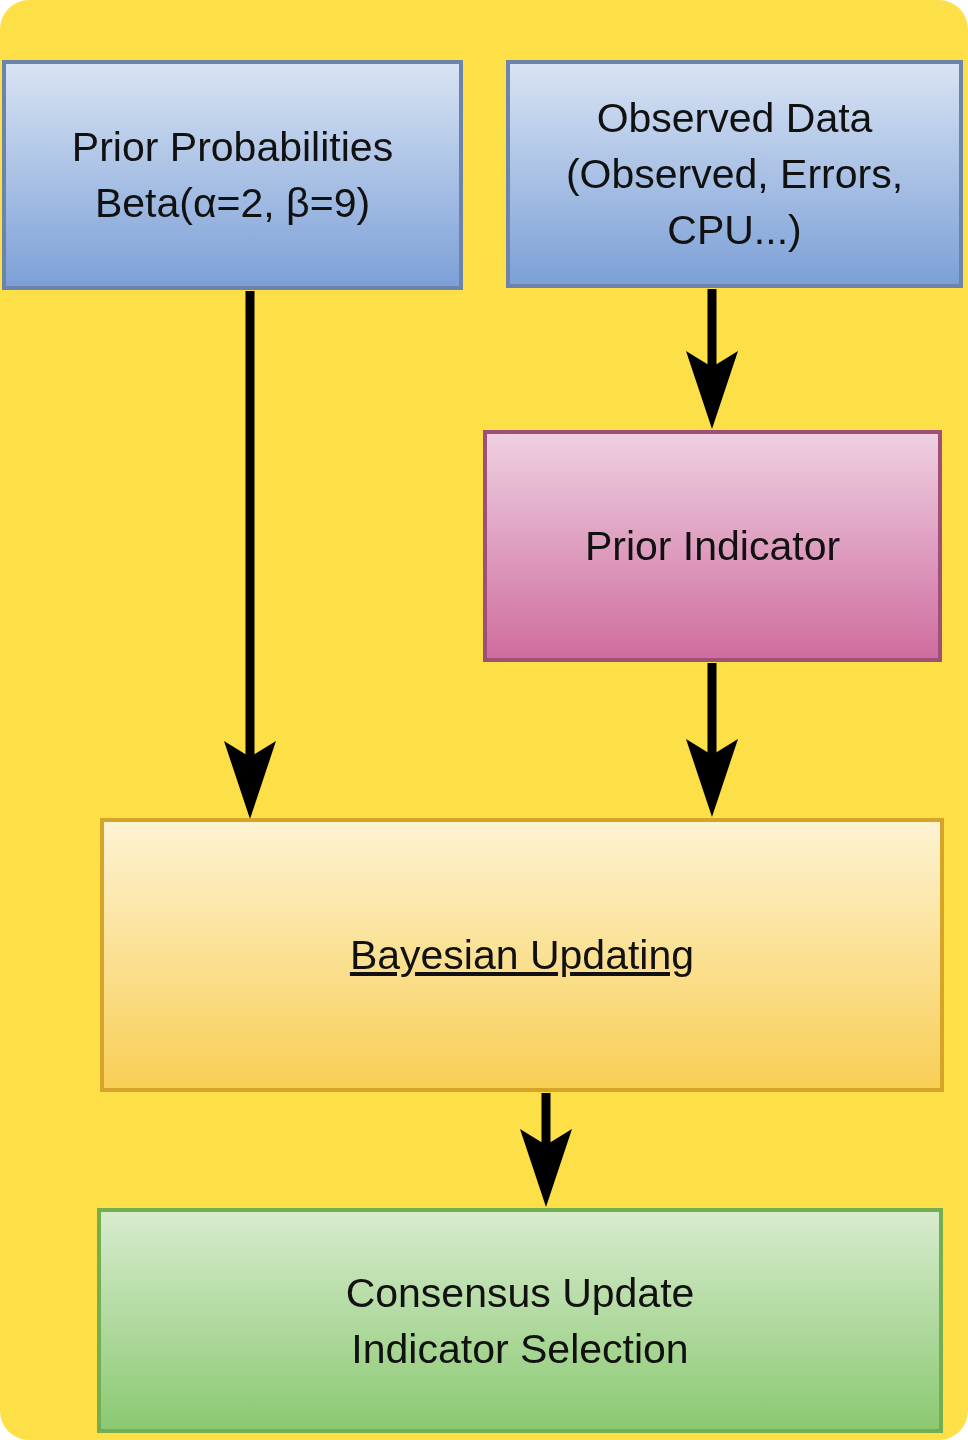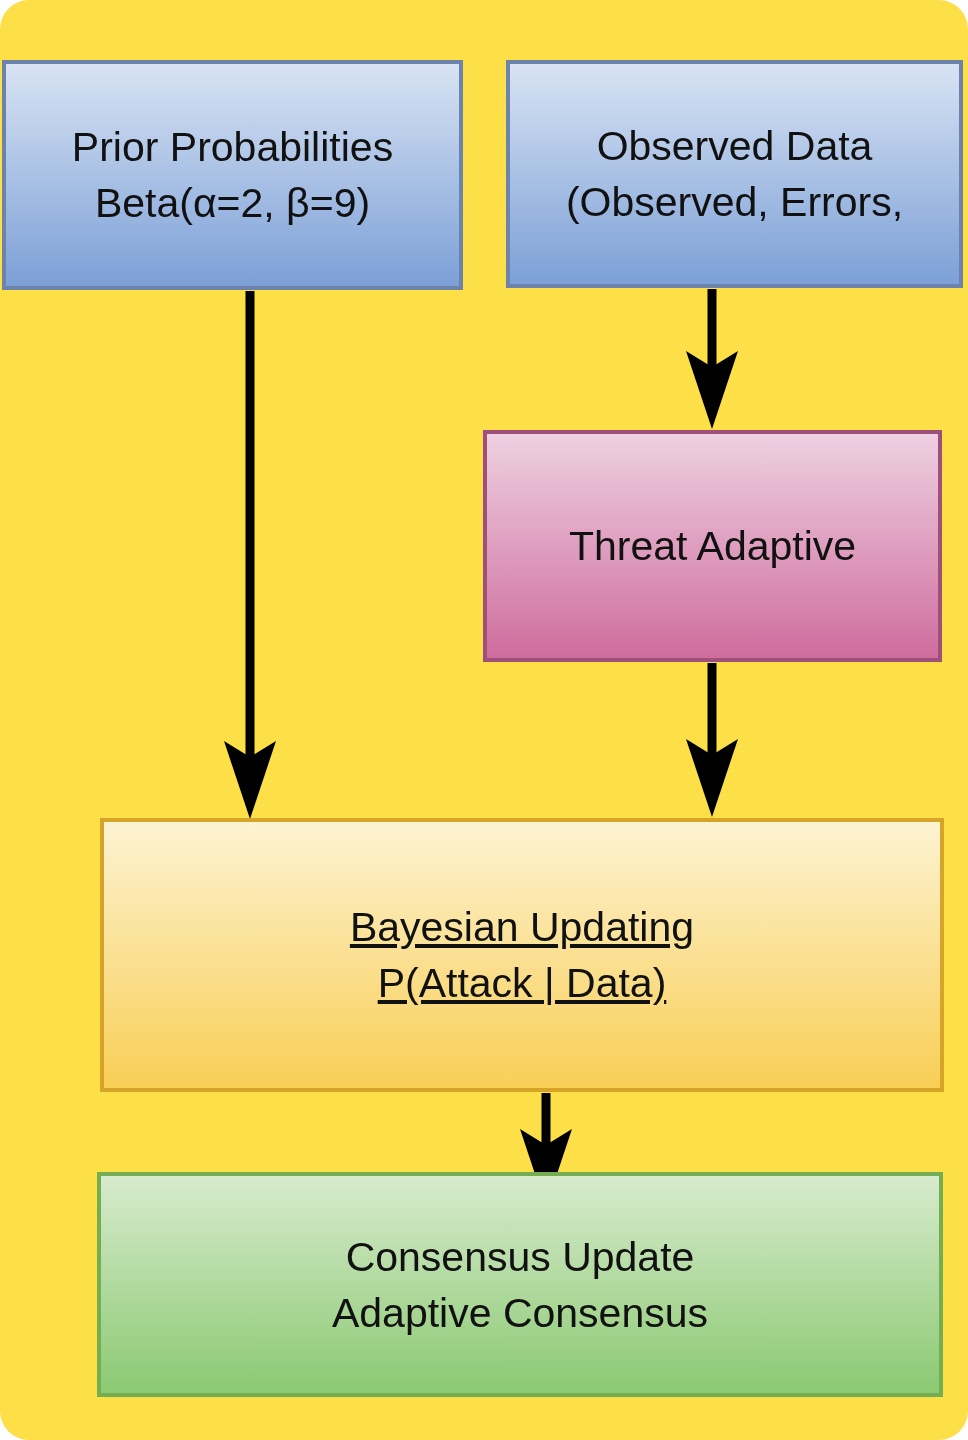--- a/index.html
+++ b/index.html
@@ -35,21 +35,21 @@
     background: linear-gradient(180deg, var(--c1), var(--c2));
     border: 4px solid var(--bc);
     color: #111111;
     font-size: 41px;
     line-height: 56px;
   }
   #node-prior     { left: 2px;   top: 60px;   width: 461px; height: 230px; }
   #node-observed  { left: 506px; top: 60px;   width: 457px; height: 228px; }
   #node-threat    { left: 483px; top: 430px;  width: 459px; height: 232px; }
   #node-bayesian  { left: 100px; top: 818px;  width: 844px; height: 274px; text-decoration: underline; }
-  #node-consensus { left: 97px;  top: 1172px; width: 846px; height: 225px; }
+  #node-consensus { left: 97px;  top: 1208px; width: 846px; height: 225px; }
   .node-line { white-space: nowrap; }
 </style>
 </head>
 <body>
 
 <div class="canvas">
 
   <svg class="arrow-layer" viewBox="0 0 968 1440" style="color: rgb(0, 0, 0);">
 
     <g fill="currentColor">
@@ -74,29 +74,29 @@
   </svg>
 
   <div class="node" id="node-prior" style="--c1: #d8e3f3; --c2: #7ca0d7; --bc: #6c84ab;">
     <div class="node-line">Prior Probabilities</div>
     <div class="node-line">Beta(α=2, β=9)</div>
   </div>
 
   <div class="node" id="node-observed" style="--c1: #d8e3f3; --c2: #7ca0d7; --bc: #6c84ab;">
     <div class="node-line">Observed Data</div>
     <div class="node-line">(Observed, Errors,</div>
+    <div class="node-line">CPU...)</div>
   </div>
 
   <div class="node" id="node-threat" style="--c1: #eed0e1; --c2: #cf6d9e; --bc: #9e4f7a;">
-    <div class="node-line">Threat Adaptive</div>
+    <div class="node-line">Prior Indicator</div>
   </div>
 
   <div class="node" id="node-bayesian" style="--c1: #fdf3d2; --c2: #f8ce55; --bc: #d6a428;">
     <div class="node-line">Bayesian Updating</div>
-    <div class="node-line">P(Attack | Data)</div>
   </div>
 
   <div class="node" id="node-consensus" style="--c1: #d7ebcd; --c2: #8bc972; --bc: #74ad52;">
     <div class="node-line">Consensus Update</div>
-    <div class="node-line">Adaptive Consensus</div>
+    <div class="node-line">Indicator Selection</div>
   </div>
 
 </div>
 
 </body></html>

